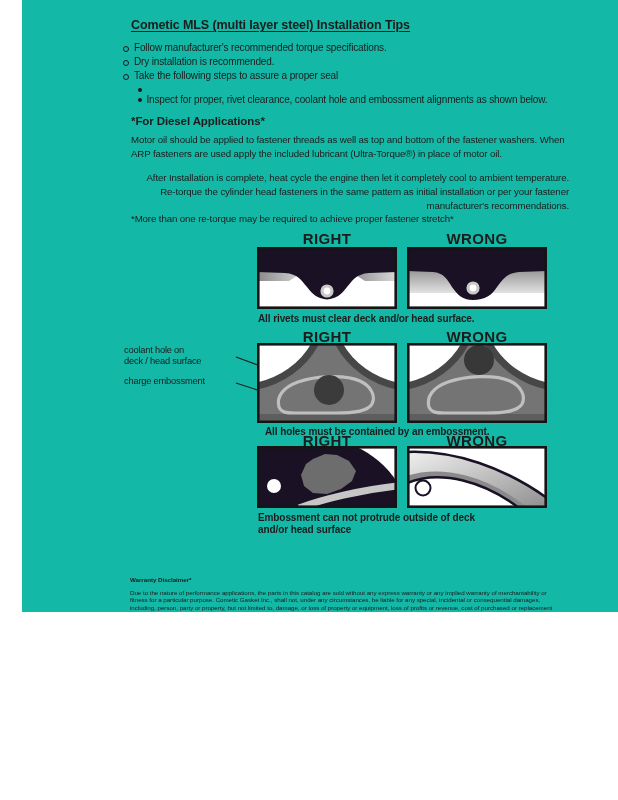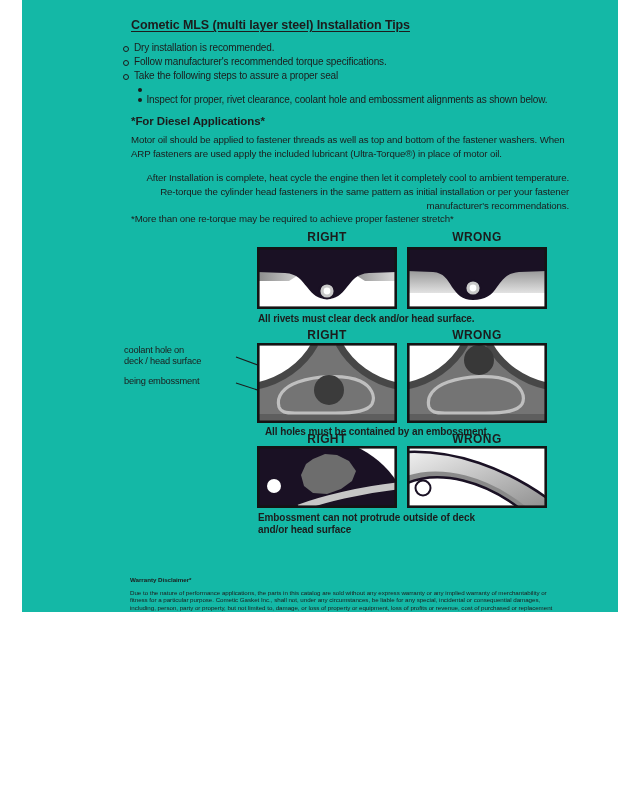--- a/index.html
+++ b/index.html
@@ -17,21 +17,21 @@
     text-decoration:underline; text-underline-offset:2px; text-decoration-thickness:1.2px;
   }
   .bullets{left:101px; top:42px; width:450px; font-size:10px; letter-spacing:-0.15px;}
   .b-row{display:flex; align-items:flex-start; margin-bottom:1.6px; line-height:12.6px;}
   .b-row.sub{padding-left:15px;}
   .mark-ring{flex:0 0 auto; width:4px; height:4px; border:1.1px solid var(--ink,#1c1c1c); border-radius:50%; margin:3.5px 5px 0 0;}
   .mark-dot{flex:0 0 auto; width:4.4px; height:4.4px; background:var(--ink,#1c1c1c); border-radius:50%; margin:3.5px 4px 0 0;}
   .diesel-h{left:109px; top:115px; font-size:11.5px; font-weight:bold; letter-spacing:-0.1px;}
   .para{left:109px; width:438px; font-size:9.7px; line-height:14.2px; letter-spacing:-0.12px;}
   .p1{top:133px;} .p2{top:171px;text-align:right;} .p3{top:212px;}
-  .fig-label{width:140px; text-align:center; font-size:12px; font-weight:600; letter-spacing:0.4px;}
+  .fig-label{width:140px; text-align:center; font-size:15px; font-weight:600; letter-spacing:0.4px;}
   .fig-caption{font-size:10px; font-weight:bold; letter-spacing:-0.1px; line-height:11.5px; white-space:pre-line;}
   .fig-box{width:140px; height:62px;}
   .fig-box svg, .fig-box2 svg{display:block;}
   .fig-box2{width:140px; height:80px;}
   .callout{width:110px; font-size:9.3px; line-height:10.6px; letter-spacing:-0.2px; white-space:pre-line;}
   .legal{left:108px; top:576px; width:424px; font-size:6.2px; line-height:7.35px; letter-spacing:-0.03px;}
   .legal .lh{font-weight:bold; margin-bottom:5.5px;}
   .legal p{margin:0 0 5.5px 0;}
   .legal p.tight{margin:0;}
   .footer-code{left:389px; top:758px; font-size:13px; letter-spacing:0.2px;}
@@ -45,25 +45,25 @@
 </head>
 <body>
 
 <div class="page">
 
   <div class="abs title">Cometic MLS (multi layer steel) Installation Tips</div>
 
   <div class="abs bullets">
     <div class="b-row">
       <span class="mark-ring"></span>
-      <span>Dry installation is recommended.</span>
+      <span>Follow manufacturer's recommended torque specifications.</span>
     </div>
     <div class="b-row">
       <span class="mark-ring"></span>
-      <span>Follow manufacturer's recommended torque specifications.</span>
+      <span>Dry installation is recommended.</span>
     </div>
     <div class="b-row">
       <span class="mark-ring"></span>
       <span>Take the following steps to assure a proper seal</span>
     </div>
     <div class="b-row sub">
       <span class="mark-dot"></span>
     </div>
     <div class="b-row sub">
       <span class="mark-dot"></span>
@@ -113,21 +113,21 @@
       <rect class="s-border" x="1.3" y="1.3" width="137.4" height="59.4"></rect>
     </svg>
   </div>
   <div class="abs fig-caption" style="left:236px; top:313px;">All rivets must clear deck and/or head surface.</div>
 
   <div class="abs fig-label" style="left:235px; top:328px;">RIGHT</div>
   <div class="abs fig-label" style="left:385px; top:328px;">WRONG</div>
 
   <div class="abs callout" style="left:102px; top:345px;">coolant hole on
 deck / head surface</div>
-  <div class="abs callout" style="left:102px; top:376px;">being embossment</div>
+  <div class="abs callout" style="left:102px; top:376px;">charge embossment</div>
 
   <svg class="abs" style="left:0; top:330px; pointer-events:none;" width="618" height="115">
     <line x1="214" y1="27" x2="301" y2="59" stroke="#1c1c1c" stroke-width="1.1"></line>
     <line x1="214" y1="53" x2="266" y2="70" stroke="#1c1c1c" stroke-width="1.1"></line>
   </svg>
 
   <div class="abs fig-box2" style="left:235px; top:343px;">
     <svg width="140" height="80" viewBox="0 0 140 80">
       <rect x="0" y="0" width="140" height="80" fill="#fff"></rect>
       <path class="f-gray" d="M0,46 C22,41 44,27 57,4 L59,0 H81 L83,4 C96,27 118,41 140,46 V78 H0 Z"></path>

